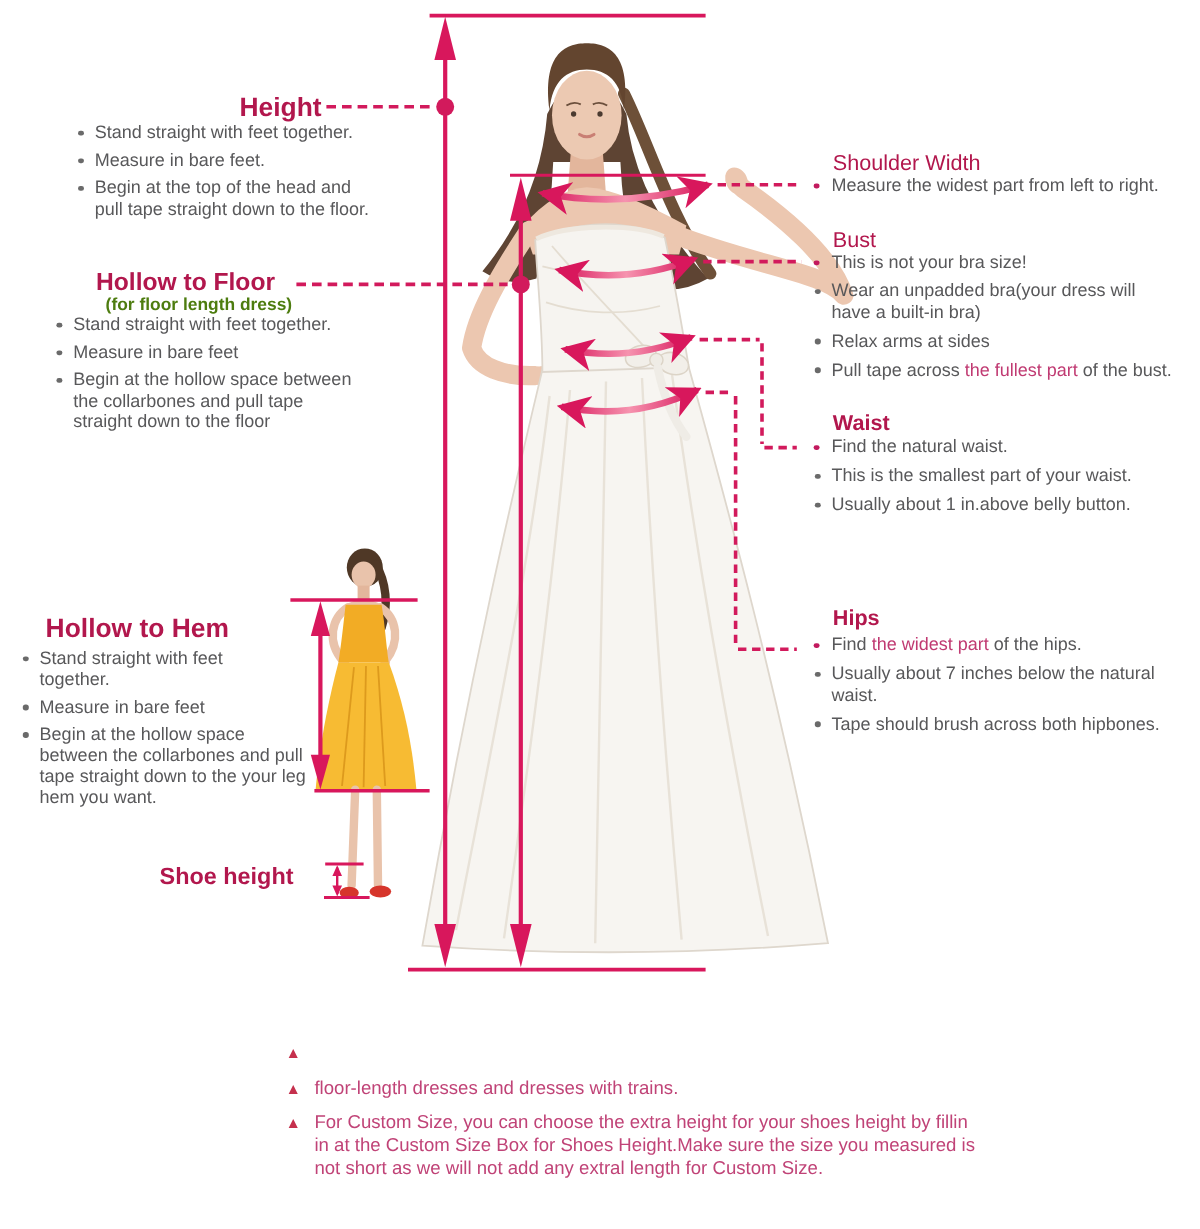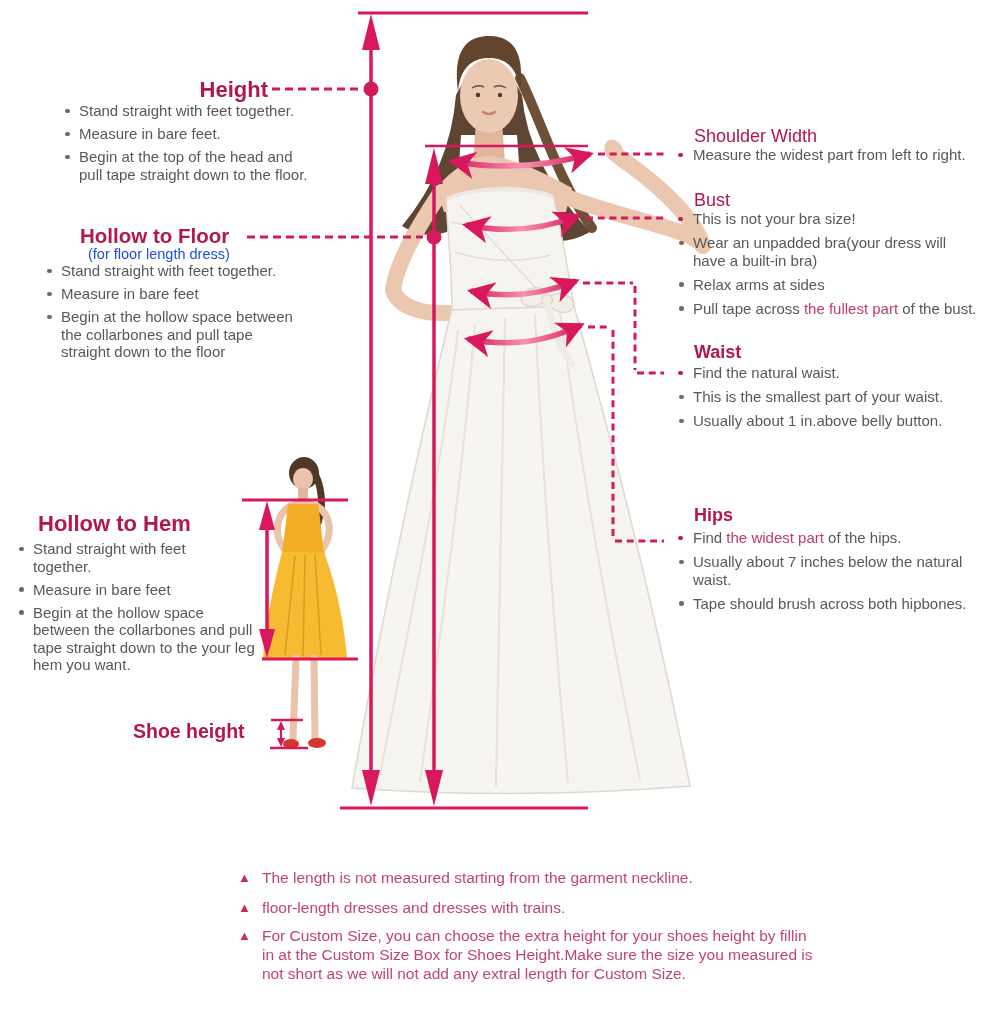--- a/index.html
+++ b/index.html
@@ -1,21 +1,21 @@
 <!DOCTYPE html>
 <html><head>
 <meta charset="utf-8">
 <style>
   html,body{margin:0;padding:0;background:#fff;}
   .canvas{position:relative;width:1000px;height:1024px;background:#ffffff;overflow:hidden;
           font-family:"Liberation Sans",sans-serif;}
   .art{position:absolute;left:0;top:0;}
   .ltitle{position:absolute;color:#b2174d;font-weight:bold;white-space:nowrap;}
   .rtitle{position:absolute;color:#b2174d;font-size:18px;font-weight:normal;white-space:nowrap;}
-  .subtitle{position:absolute;color:#1d4ed8;font-size:14.5px;font-weight:normal;white-space:nowrap;}
+  .subtitle{position:absolute;color:#4d7c0f;font-size:14.5px;font-weight:bold;white-space:nowrap;}
   ul.blist{list-style:none;margin:0;padding:0;position:absolute;}
   ul.blist li{position:relative;padding-left:17px;margin-bottom:5.5px;font-size:15px;color:#58585a;line-height:17.5px;}
   ul.rlist li{margin-bottom:6.5px;}
   ul.blist li::before{content:"";position:absolute;left:3px;top:6.5px;width:4.5px;height:4.5px;border-radius:50%;background:#6a6a6a;}
   ul.blist li.pink::before{background:#c21a5e;left:2px;}
   .ln{white-space:nowrap;}
   .hl{color:#c03a72;}
   .notes{position:absolute;left:238px;top:868px;width:740px;}
   .note{display:flex;align-items:flex-start;margin-bottom:11px;}
   .tri{color:#c5304d;font-size:13px;line-height:19px;width:24px;flex:0 0 24px;}
@@ -283,23 +283,20 @@
       </li>
       <li>
           <div class="ln">Tape should brush across both hipbones.</div>
         </li>
     </ul>
   </div>
 
   <div class="notes">
     <div class="note">
       <span class="tri">▲</span>
-      <div class="ntext">
-          <div class="ln">The length is not measured starting from the garment neckline.</div>
-        </div>
     </div>
     <div class="note" style="margin-bottom:9px;">
       <span class="tri">▲</span>
       <div class="ntext">
         <div class="ln">floor-length dresses and dresses with trains.</div>
       </div>
     </div>
     <div class="note">
       <span class="tri">▲</span>
       <div class="ntext">

